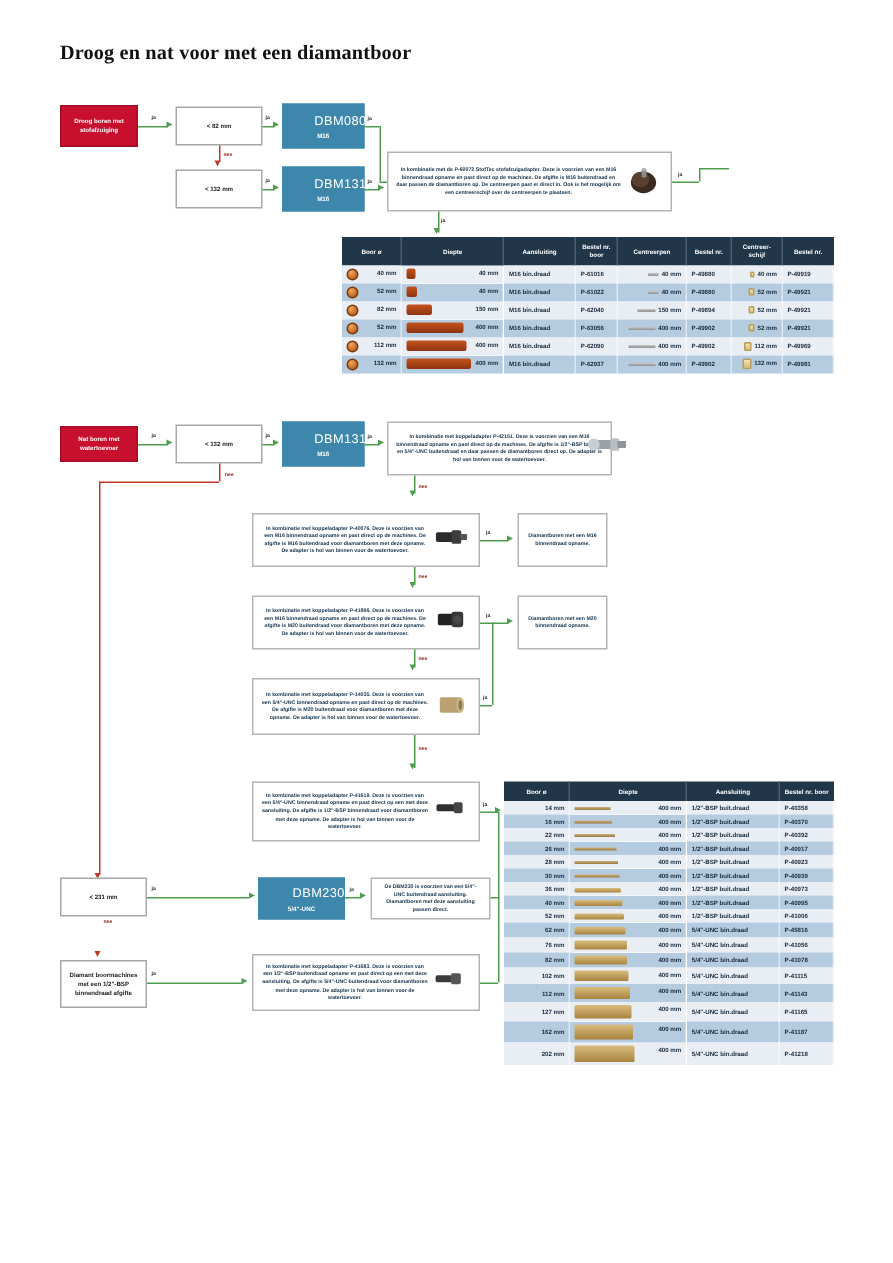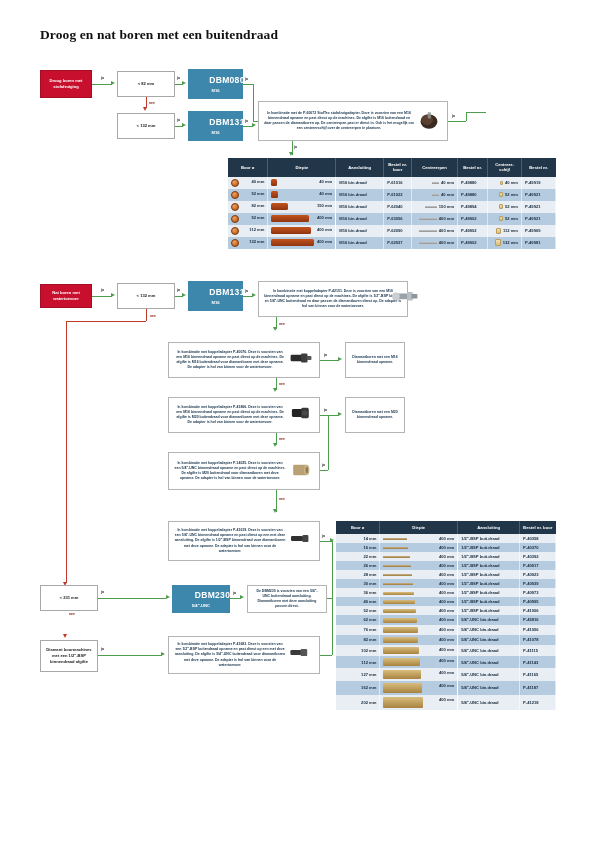--- a/index.html
+++ b/index.html
@@ -31,21 +31,21 @@
   }
   .node-white {
     background: #fff; color: #1a1a1a; font-weight: bold;
     border: 1px solid #a8a8a8;
   }
   .node-blue {
     background: #3d87ac; color: #fff;
     border: 1px solid #3d87ac;
     flex-direction: column; gap: 1px;
   }
-  .node-blue .big { font-size: 8.5px; font-weight: bold; letter-spacing: .3px; padding-left: 23px; }
+  .node-blue .big { font-size: 8.5px; font-weight: normal; letter-spacing: .3px; padding-left: 23px; }
   .node-blue .small { font-size: 4.2px; font-weight: bold; }
 
   .info {
     position: absolute;
     background: #fff; border: 1px solid #b4b4b4;
     font-size: 3.5px; line-height: 1.5;
     color: #15334d; font-weight: bold;
     padding: 4px 5px; text-align: center;
     display: flex; align-items: center;
   }
@@ -124,21 +124,21 @@
     background: linear-gradient(#f3e2b4, #d8bd7c);
     border: .5px solid #b89d5c; border-radius: 1px;
   }
 
   
   svg { display: block; }
 </style>
 </head>
 <body>
 
-<div id="page-title">Droog en nat boren met een buitendraad</div>
+<div id="page-title">Droog en nat voor met een diamantboor</div>
 
 <div class="node node-red" style="left:40px; top:70px; width:52px; height:28px;">
   <span>Droog boren met stofafzuiging</span>
 </div>
 
 <div class="node node-white" style="left:117px; top:71px; width:58px; height:26px;">
   <span>&lt; 82 mm</span>
 </div>
 
 <div class="node node-blue" style="left:188px; top:69px; width:55px; height:30px;">

